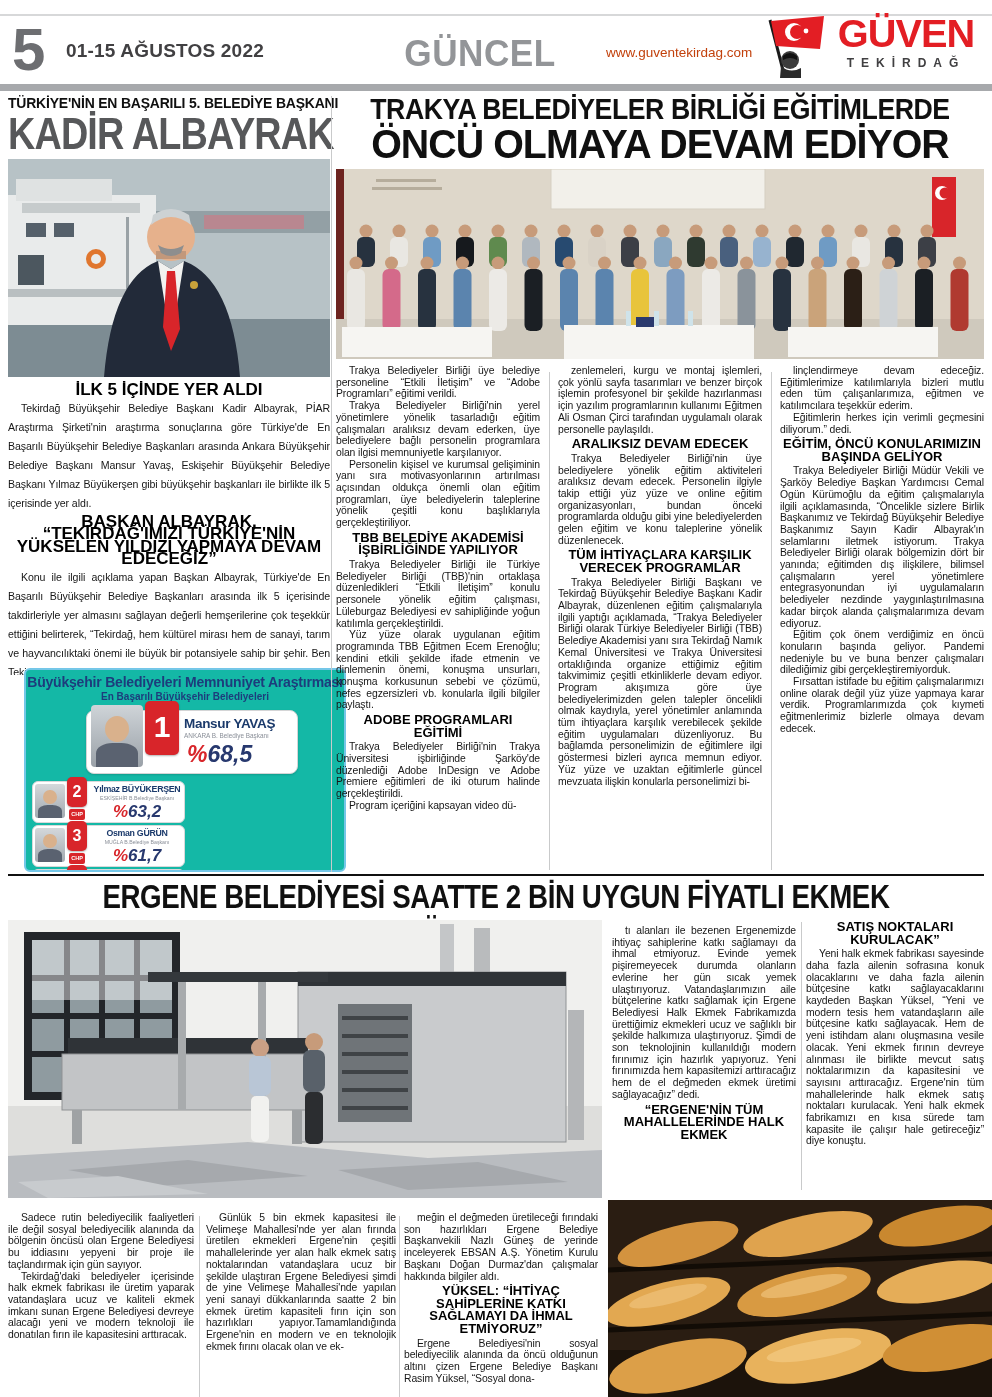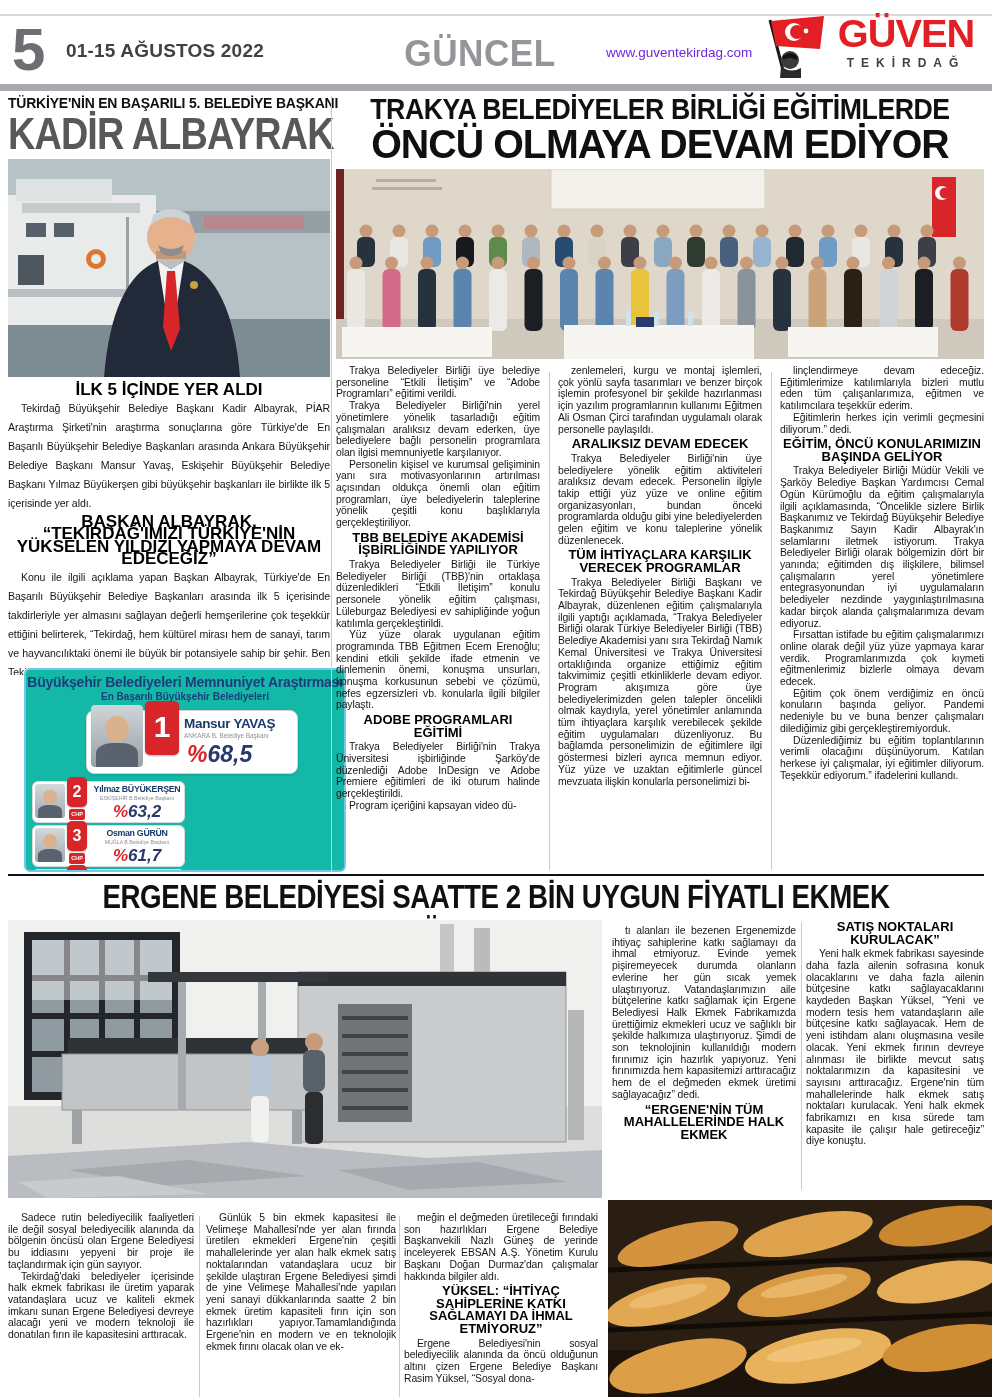--- a/index.html
+++ b/index.html
@@ -4,21 +4,21 @@
 <style>
   html,body{margin:0;padding:0;background:#e9e9e9;}
   .page{position:relative;width:992px;height:1397px;margin:0 auto;background:#fff;overflow:hidden;
         font-family:"Liberation Sans",sans-serif;color:#141414;}
   
   .topline{position:absolute;left:0;top:14px;width:992px;height:2px;background:#d7d8d9;}
   .page-num{position:absolute;left:12px;top:22px;font-size:60px;line-height:56px;font-weight:900;color:#6d6e71;}
   .issue-date{position:absolute;left:66px;top:40px;font-size:19px;font-weight:700;color:#414042;letter-spacing:.2px;}
   .section-name{position:absolute;left:380px;top:33px;width:200px;text-align:center;
                 font-size:37px;font-weight:900;color:#939598;letter-spacing:.5px;transform:scaleX(.95);}
-  .site-url{position:absolute;left:606px;top:45px;font-size:13.5px;color:#6d28d9;}
+  .site-url{position:absolute;left:606px;top:45px;font-size:13.5px;color:#c2410c;}
   .masthead{position:absolute;left:760px;top:14px;width:226px;height:66px;}
   .masthead .flagbox{position:absolute;left:0;top:2px;width:66px;height:62px;}
   .masthead .brand{position:absolute;left:66px;top:0;width:160px;text-align:center;}
   .brand-top{font-size:39px;line-height:40px;font-weight:900;color:#e31e24;letter-spacing:-1px;transform:scaleX(1.02);}
   .brand-sub{font-size:12px;font-weight:700;color:#414042;letter-spacing:7px;margin-top:2px;}
   .header-bar{position:absolute;left:0;top:84px;width:992px;height:7px;background:#a7a9ac;}
   
   .para{font-size:10.4px;line-height:11.7px;text-align:justify;text-indent:13px;
         letter-spacing:-.1px;color:#161616;margin:0;}
   .sub-head{font-size:13px;line-height:12.6px;font-weight:800;text-align:center;color:#000;margin:3px 2px 2px;}
@@ -331,23 +331,22 @@
           <div class="sub-head">ARALIKSIZ DEVAM EDECEK</div>
           <div class="para">Trakya Belediyeler Birliği'nin üye belediyelere yönelik eğitim aktiviteleri aralıksız devam edecek. Personelin ilgiyle takip ettiği yüz yüze ve online eğitim organizasyonları, bundan önceki programlarda olduğu gibi yine belediyelerden gelen eğitim ve konu taleplerine yönelik düzenlenecek.</div>
           <div class="sub-head">TÜM İHTİYAÇLARA KARŞILIK VERECEK PROGRAMLAR</div>
           <div class="para">Trakya Belediyeler Birliği Başkanı ve Tekirdağ Büyükşehir Belediye Başkanı Kadir Albayrak, düzenlenen eğitim çalışmalarıyla ilgili yaptığı açıklamada, “Trakya Belediyeler Birliği olarak Türkiye Belediyeler Birliği (TBB) Belediye Akademisi yanı sıra Tekirdağ Namık Kemal Üniversitesi ve Trakya Üniversitesi ortaklığında organize ettiğimiz eğitim takvimimiz çeşitli etkinliklerle devam ediyor. Program akışımıza göre üye belediyelerimizden gelen talepler öncelikli olmak kaydıyla, yerel yönetimler anlamında tüm ihtiyaçlara karşılık verebilecek şekilde eğitim uygulamaları düzenliyoruz. Bu bağlamda personelimizin de eğitimlere ilgi göstermesi bizleri ayrıca memnun ediyor. Yüz yüze ve uzaktan eğitimlerle güncel mevzuata ilişkin konularla personelimizi bi-</div>
         </div>
       <div class="tbb-col">
           <div class="para">linçlendirmeye devam edeceğiz. Eğitimlerimize katılımlarıyla bizleri mutlu eden tüm çalışanlarımıza, eğitmen ve katılımcılara teşekkür ederim.</div>
           <div class="para">Eğitimlerin herkes için verimli geçmesini diliyorum.” dedi.</div>
           <div class="sub-head">EĞİTİM, ÖNCÜ KONULARIMIZIN BAŞINDA GELİYOR</div>
           <div class="para">Trakya Belediyeler Birliği Müdür Vekili ve Şarköy Belediye Başkan Yardımcısı Cemal Ogün Kürümoğlu da eğitim çalışmalarıyla ilgili açıklamasında, “Öncelikle sizlere Birlik Başkanımız ve Tekirdağ Büyükşehir Belediye Başkanımız Sayın Kadir Albayrak'ın selamlarını iletmek istiyorum. Trakya Belediyeler Birliği olarak bölgemizin dört bir yanında; eğitimden dış ilişkilere, bilimsel çalışmaların yerel yönetimlere entegrasyonundan iyi uygulamaların belediyeler nezdinde yaygınlaştırılmasına kadar birçok alanda çalışmalarımıza devam ediyoruz.</div>
+          <div class="para">Eğitim çok önem verdiğimiz en öncü konuların başında geliyor. Pandemi nedeniyle bu ve buna benzer çalışmaları dilediğimiz gibi gerçekleştiremiyorduk.</div>
           <div class="para">Fırsattan istifade bu eğitim çalışmalarımızı online olarak değil yüz yüze yapmaya karar verdik. Programlarımızda çok kıymeti eğitmenlerimiz bizlerle olmaya devam edecek.</div>
-          <div class="para">Eğitim çok önem verdiğimiz en öncü konuların başında geliyor. Pandemi nedeniyle bu ve buna benzer çalışmaları dilediğimiz gibi gerçekleştiremiyorduk.</div>
-          <div class="para">Düzenlediğimiz bu eğitim toplantılarının verimli olacağını düşünüyorum. Katılan herkese iyi çalışmalar, iyi eğitimler diliyorum. Teşekkür ediyorum.” ifadelerini kullandı.</div>
         </div>
     </div>
   </div>
   <div class="vrule" style="left:549px;top:372px;height:498px;"></div>
   <div class="vrule" style="left:771px;top:372px;height:498px;"></div>
 
   <div class="black-rule"></div>
   <div class="ergene-head">ERGENE BELEDİYESİ SAATTE 2 BİN UYGUN FİYATLI EKMEK ÜRETECEK</div>
 
   <svg class="factory-photo" width="594" height="278" viewBox="0 0 594 278">

